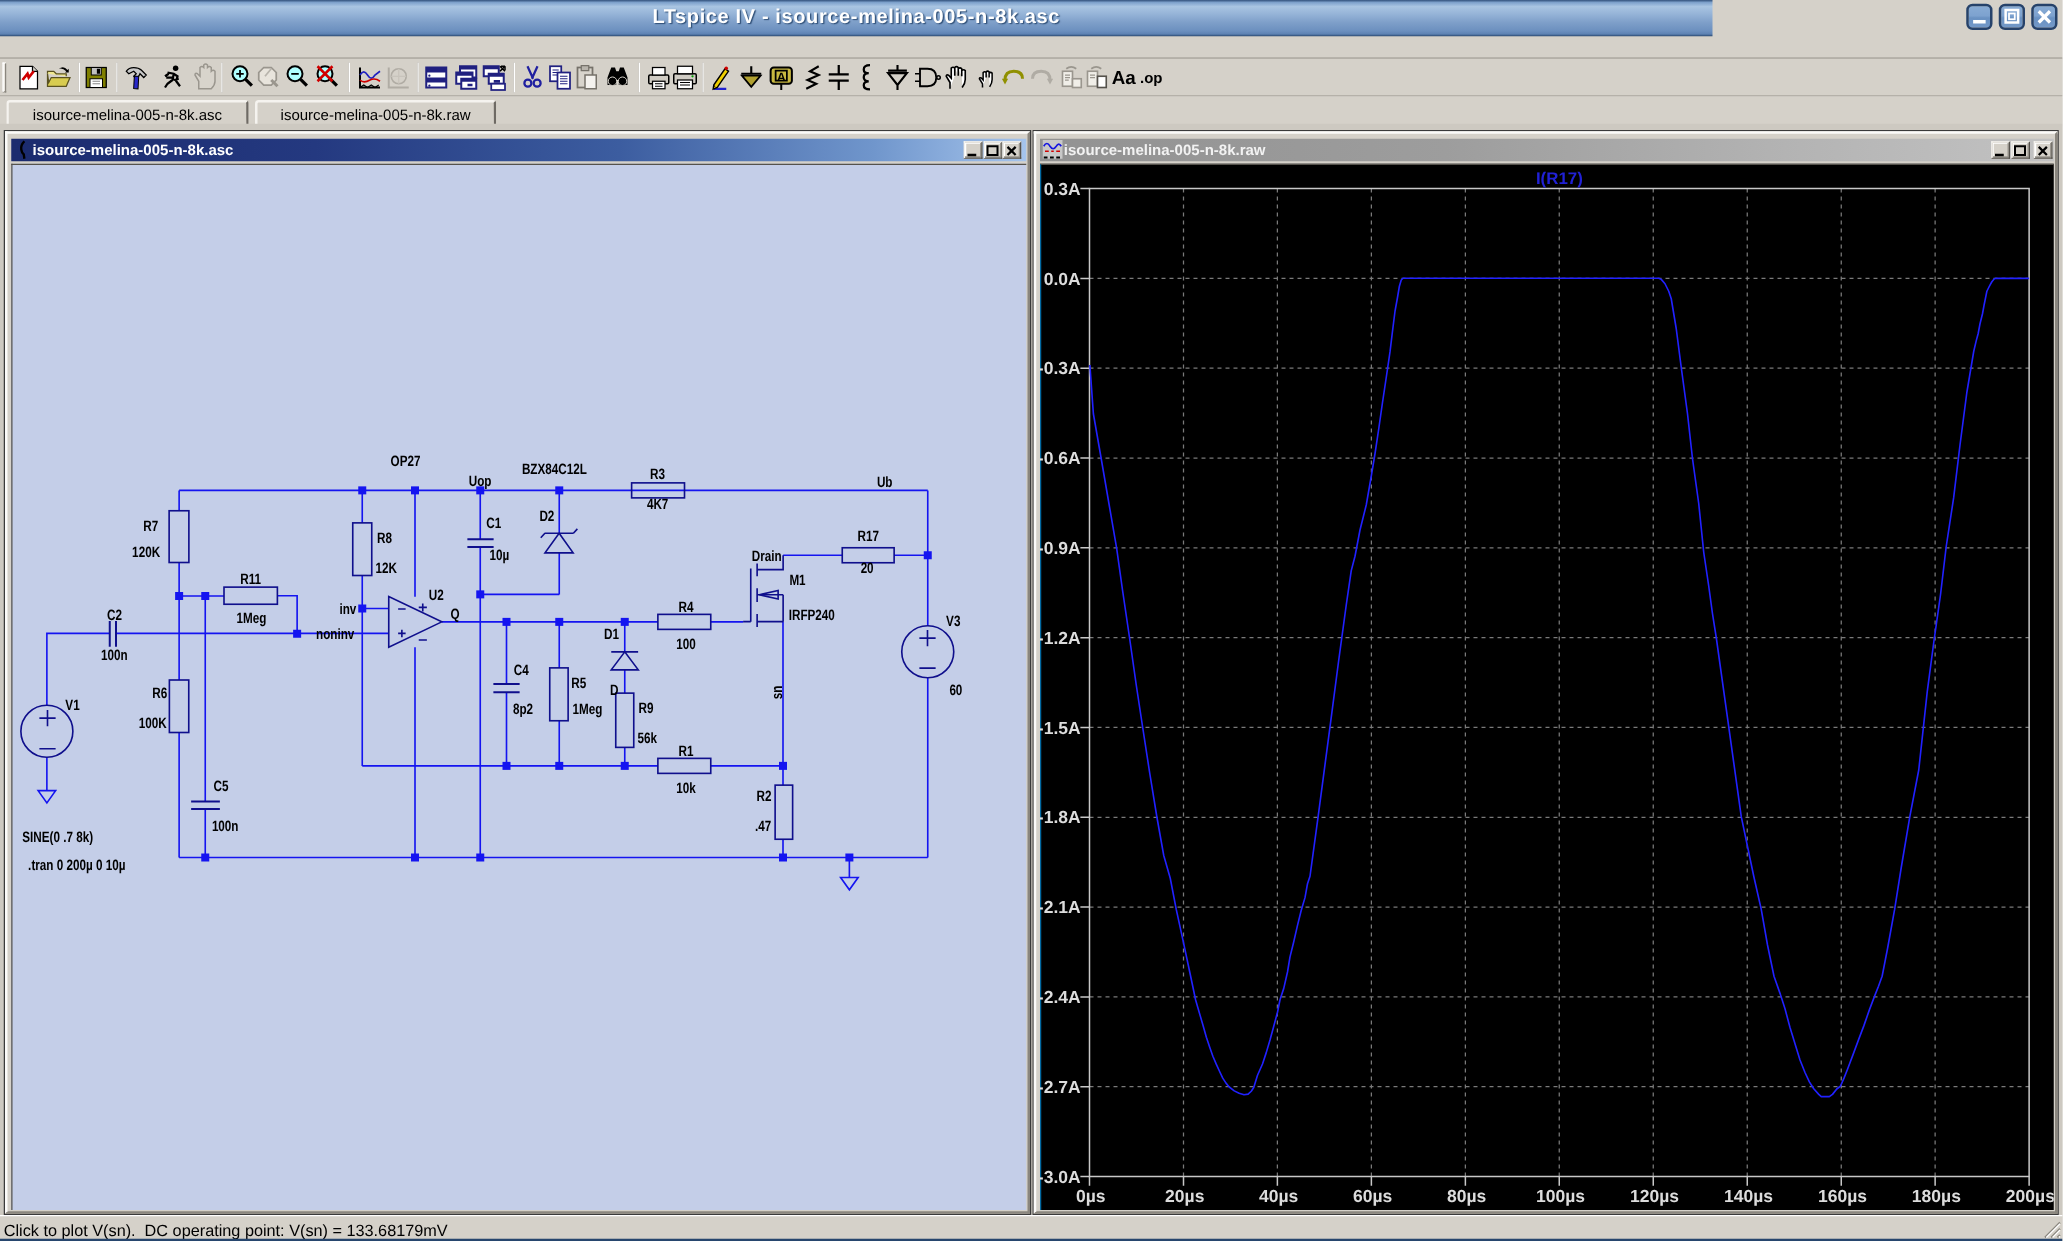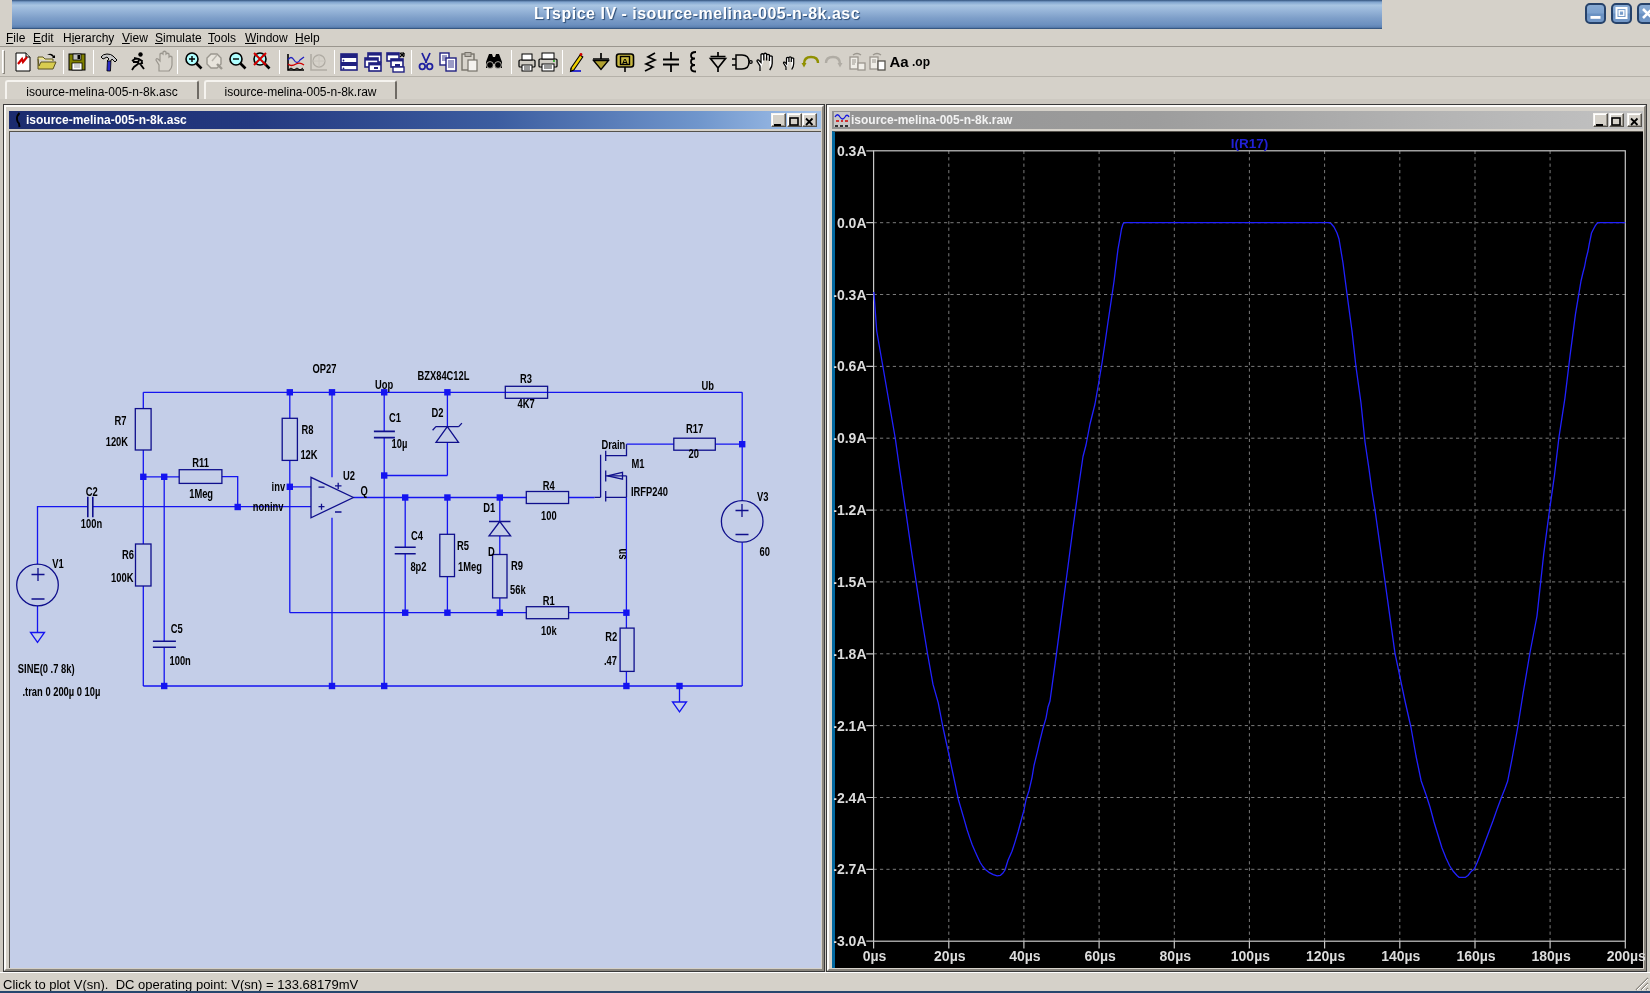--- a/index.html
+++ b/index.html
@@ -1,19 +1,19 @@
 <!DOCTYPE html>
 <html><head>
 <meta charset="utf-8">
 <style>
 * { margin:0; padding:0; box-sizing:border-box; }
 html,body { width:1650px; height:993px; overflow:hidden; font-family:"Liberation Sans", sans-serif; } div,span { opacity:0.9995; }
 #root { position:relative; width:1650px; height:993px; background:#d5d1c9; }
 
-#wmtitle { position:absolute; left:12px; top:0; width:1370px; height:29px;
+#wmtitle { position:absolute; left:0; top:0; width:1370px; height:29px;
   background:linear-gradient(to bottom,#31517c 0%,#7fa3cd 7%,#a9c5e2 18%,#96b4d8 38%,#7e9fc9 62%,#6c90bf 85%,#5d82b3 94%,#27466e 100%); }
 #wmtitle .t { position:absolute; left:0; right:0; top:5px; text-align:center; color:#fff;
   font-size:16px; font-weight:bold; letter-spacing:0.5px; text-shadow:1px 1px 1px #2a4a72; }
 .wmbtn { position:absolute; top:3px; width:21px; height:21px; border:2px solid #26426a; border-radius:5px; background:linear-gradient(to bottom,#88abd4 0%,#7da2cf 45%,#6991c2 55%,#7499c8 100%); }
 .wmbtn svg { position:absolute; left:0; top:0; }
 
 #menubar { position:absolute; left:0; top:29px; width:1650px; height:18px; background:#d5d1c9; font-size:12px; color:#000; }
 #menubar span { position:absolute; top:2px; }
 #menubar u { text-decoration:underline; }
 #menusep { position:absolute; left:0; top:46px; width:1650px; height:1px; background:#9a968e; }
@@ -31,21 +31,21 @@
 .cbtn { position:absolute; top:2px; width:15px; height:14px; background:#d5d1c9; border:1px solid; border-color:#f5f3ef #55524c #55524c #f5f3ef; box-shadow:inset -1px -1px 0 #9a968e, inset 1px 1px 0 #fff; }
 
 #win1 { left:3px; top:104px; width:822px; height:868px; }
 #w1title { position:absolute; left:5px; top:6px; width:812px; height:18px; background:linear-gradient(to right,#1b2b6e 0%,#243980 30%,#3c5da0 60%,#7096cc 85%,#a5c4ec 100%); }
 #w1title .txt { position:absolute; left:17px; top:2px; color:#fff; font-size:12px; font-weight:bold; }
 #w1content { position:absolute; left:5px; top:26px; width:812px; height:837px; background:#c4cee8; border-top:1px solid #55524c; border-left:1px solid #55524c; }
 
 #win2 { left:826px; top:104px; width:821px; height:868px; }
 #w2title { position:absolute; left:5px; top:6px; width:811px; height:18px; background:linear-gradient(to right,#929292 0%,#9d9d9d 40%,#b4b4b4 75%,#c2c2c2 100%); }
 #w2title .txt { position:absolute; left:19px; top:2px; color:#f2f2f2; font-size:12px; font-weight:bold; }
-#w2content { position:absolute; left:5px; top:26px; width:811px; height:837px; background:#000; border-top:1px solid #55524c; border-left:3px solid #0369a1; }
+#w2content { position:absolute; left:5px; top:26px; width:811px; height:837px; background:#000; border-top:1px solid #55524c; border-left:1px solid #0369a1; }
 
 #statusbar { position:absolute; left:0; top:972px; width:1650px; height:19px; background:#d5d1c9; border-top:1px solid #fff; font-size:13px; color:#000; }
 #statusbar .txt { position:absolute; left:3px; top:4px; }
 #grip { position:absolute; right:1px; top:2px; width:16px; height:16px; }
 #bluebottom { position:absolute; left:0; top:991px; width:1650px; height:2px; background:#27466e; }
 </style>
 </head>
 <body>
 <div id="root">
   <div id="wmtitle">
@@ -59,30 +59,20 @@
         <svg width="17" height="17">
           <rect x="3.5" y="3" width="10" height="10" fill="none" stroke="#fff" stroke-width="2"></rect>
           <rect x="6.2" y="5.8" width="4.6" height="4.6" fill="none" stroke="#fff" stroke-width="1.4"></rect>
         </svg>
       </div>
     <div class="wmbtn" style="left:1625px;">
         <svg width="17" height="17">
           <path d="M4 4 L13 13 M13 4 L4 13" stroke="#fff" stroke-width="2.6"></path>
         </svg>
       </div>
-  </div>
-  <div id="menubar">
-    <span style="left:6px"><u>F</u>ile</span>
-    <span style="left:33px"><u>E</u>dit</span>
-    <span style="left:63px">H<u>i</u>erarchy</span>
-    <span style="left:122px"><u>V</u>iew</span>
-    <span style="left:155px"><u>S</u>imulate</span>
-    <span style="left:208px"><u>T</u>ools</span>
-    <span style="left:245px"><u>W</u>indow</span>
-    <span style="left:295px"><u>H</u>elp</span>
   </div>
   <div id="menusep"></div>
   <div id="toolbar">
     <div id="tgrip"></div>
     <svg class="ticon" style="left:11.3px" width="24" height="24" viewBox="0 0 24 24">
         <path d="M5 3 h10 l4 4 v14 h-14 z" fill="#fff" stroke="#000" stroke-width="1"></path>
         <path d="M15 3 v4 h4" fill="#d8d4cc" stroke="#000" stroke-width="1"></path>
         <path d="M7 14 l4-5 1 3 4-5" fill="none" stroke="#d00000" stroke-width="2.2"></path>
       </svg>
     <svg class="ticon" style="left:34.5px" width="24" height="24" viewBox="0 0 24 24">

